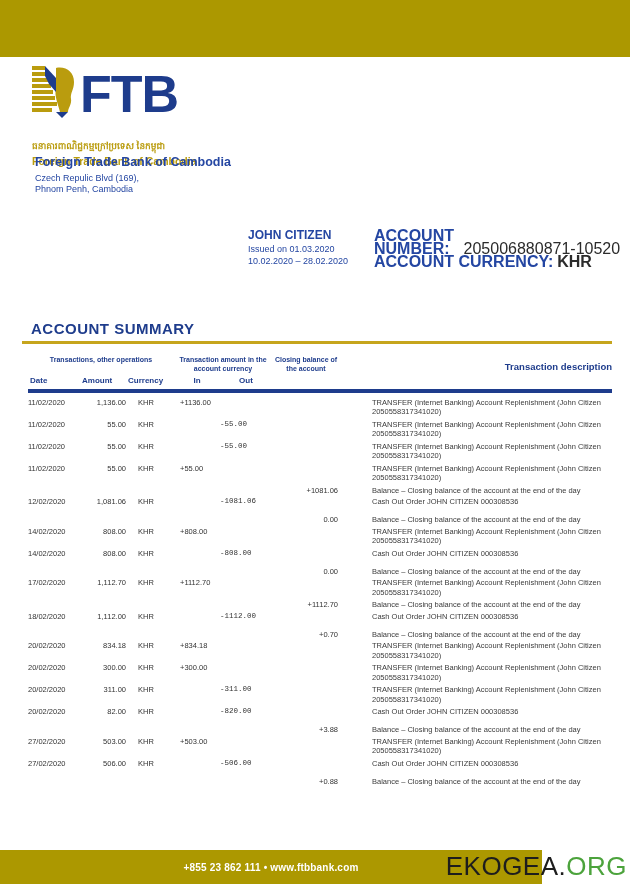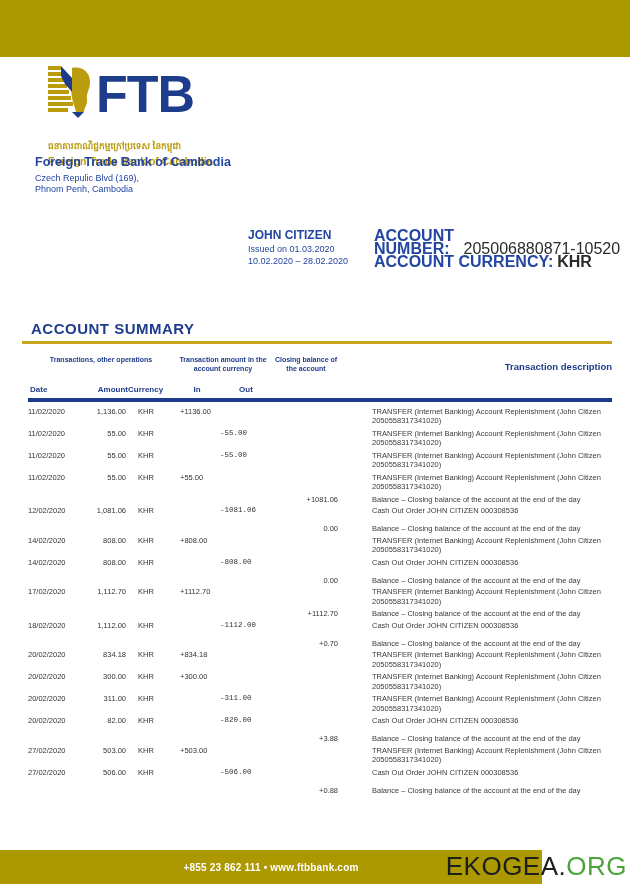--- a/index.html
+++ b/index.html
@@ -21,21 +21,21 @@
   
   .topbar{position:absolute;top:0;left:0;width:630px;height:57px;background:var(--olive);}
   .footerbar{position:absolute;top:850px;left:0;width:542px;height:34px;background:var(--olive);
     display:flex;align-items:center;justify-content:center;}
   .footer-contact{color:#ffffff;font-weight:bold;font-size:10px;letter-spacing:.2px;}
   .watermark{position:absolute;top:851px;right:3px;font-size:26px;letter-spacing:.5px;
     font-family:"Liberation Sans",sans-serif;}
   .watermark .wm-dark{color:#1d1d1d;}
   .watermark .wm-green{color:var(--green);}
   
-  .logo-block{position:absolute;top:66px;left:48px;}
+  .logo-block{position:absolute;top:66px;left:32px;}
   .logo-row{display:flex;align-items:flex-start;}
   .logo-icon{width:46px;height:58px;display:block;}
   .ftb-word{color:var(--navy);font-weight:bold;font-size:52px;line-height:56px;
     letter-spacing:-1px;margin-left:2px;}
   .khmer-line{color:var(--gold);font-weight:bold;font-size:9px;margin-top:16px;white-space:nowrap;}
   .gold-name{color:var(--gold);font-weight:bold;font-size:10.5px;margin-top:2px;}
   .bank-name{position:absolute;top:155px;left:35px;color:var(--blue);font-weight:bold;font-size:12.5px;}
   .addr{position:absolute;left:35px;color:var(--blue);font-size:9px;line-height:11px;}
   .addr1{top:173px;}
   .addr2{top:184px;}
@@ -55,23 +55,23 @@
   
   .table{position:absolute;top:356px;left:0;width:630px;padding:0 18px 0 28px;}
   .grid{display:grid;grid-template-columns:54px 46px 46px 46px 52px 68px 1fr;}
   .thead .g1{grid-column:1/4;text-align:center;}
   .thead .g2{grid-column:4/6;text-align:center;}
   .thead .g3{grid-column:6/7;text-align:center;}
   .thead .g4{grid-column:7/8;text-align:right;}
   .thead{color:var(--navy);font-weight:bold;}
   .group-row{font-size:7px;line-height:8.5px;align-items:start;}
   .desc-head{font-size:9.5px;line-height:10px;padding-top:6px;}
-  .colnames{font-size:8px;margin-top:12px;padding-bottom:4px;}
+  .colnames{font-size:8px;margin-top:3px;padding-bottom:4px;}
   .colnames .h-date{text-align:left;padding-left:2px;}
-  .colnames .h-amount{text-align:right;}
+  .colnames .h-amount{text-align:left;}
   .colnames .h-currency{text-align:left;}
   .colnames .h-in{text-align:center;}
   .colnames .h-out{text-align:center;}
   .navy-rule{height:3.5px;background:var(--navy);margin-bottom:5px;}
   .tbody .trow{margin-bottom:3px;align-items:start;}
   .tbody .trow.balance-row{margin-bottom:2px;margin-top:1px;}
   .c{font-size:7.5px;line-height:9.5px;color:var(--ink);}
   .c.date{text-align:left;}
   .c.amount{text-align:right;padding-right:2px;}
   .c.currency{text-align:left;padding-left:10px;}

